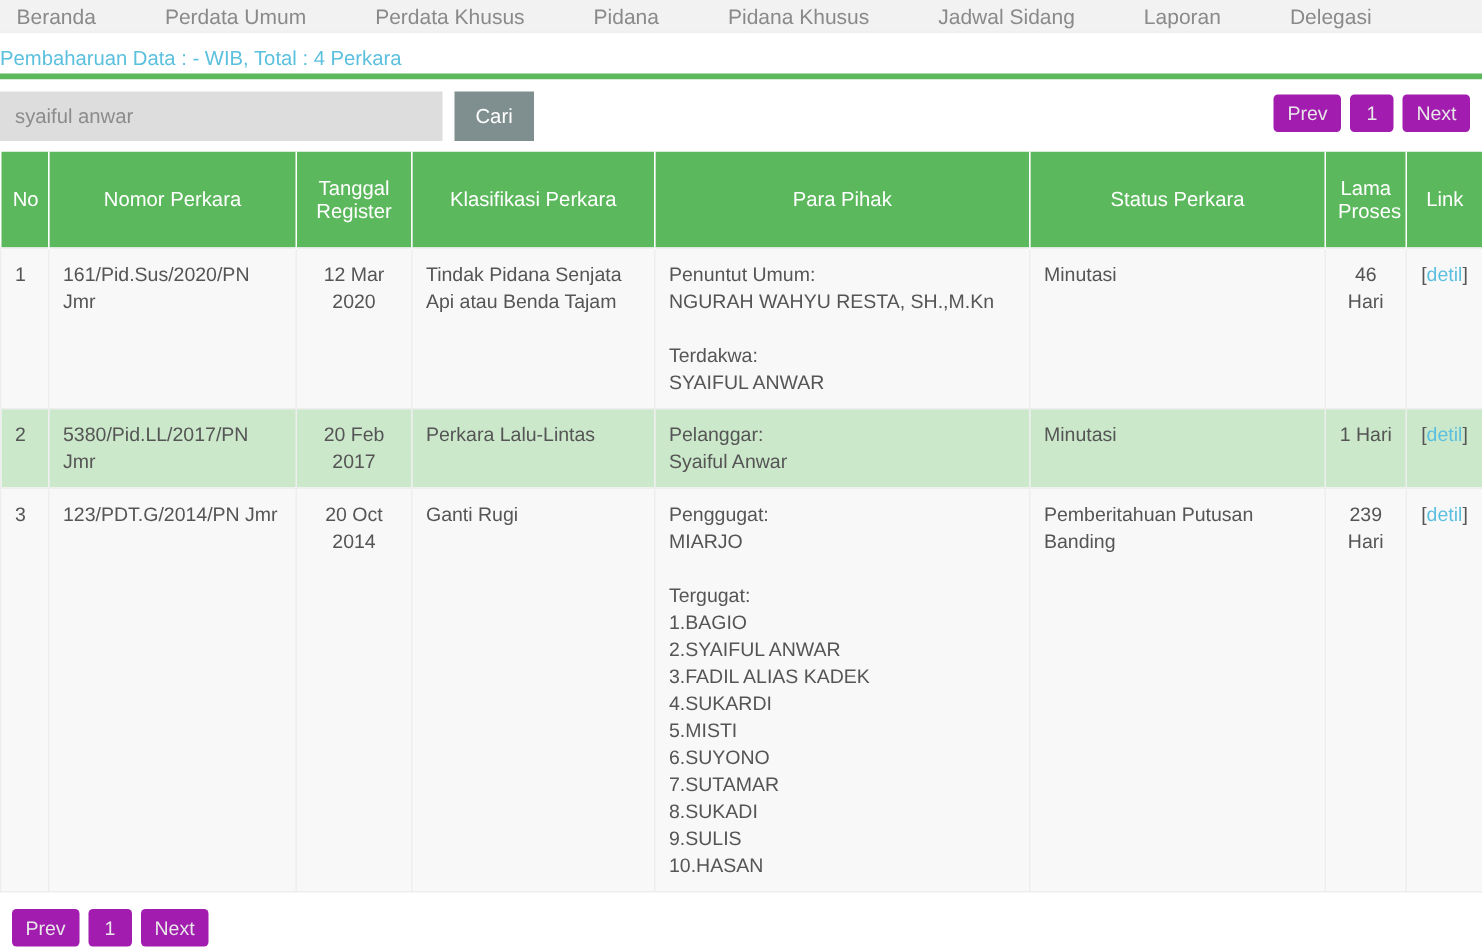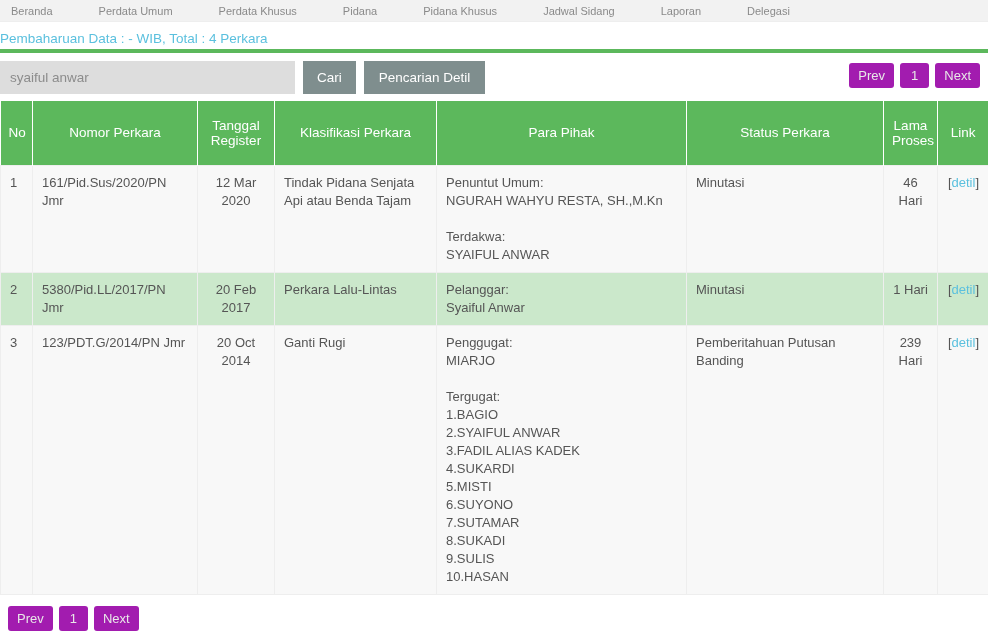--- a/index.html
+++ b/index.html
@@ -16,21 +16,21 @@
   
   .topnav {
     height: 22px;
     background: #f2f2f2;
     display: flex;
     align-items: center;
     padding: 0 0 0 8px;
     border-bottom: 1px solid #eeeeee;
   }
   .topnav-item {
-    font-size: 11px;
+    font-size: 14px;
     color: #8a8a8a;
     padding: 0 0 0 0;
     margin-right: 46px;
     white-space: nowrap;
     cursor: pointer;
     line-height: 22px;
   }
   .topnav-item:first-child { margin-left: 3px; }
 
   
@@ -152,21 +152,21 @@
   tr.row-normal td { background: #f8f8f8; }
   tr.row-hl td { background: #cbe8cb; border-color: #bcddbc; }
 
   td.c-no { text-align: left; width: 32px; }
   td.c-nomor { width: 165px; }
   td.c-tgl { width: 77px; text-align: center; }
   td.c-klas { width: 162px; }
   td.c-pihak { width: 250px; }
   td.c-status { width: 197px; }
   td.c-lama { width: 54px; text-align: center; }
-  td.c-link { width: 51px; text-align: right; border-right: 2px solid #5cb85c; word-break: break-all; }
+  td.c-link { width: 51px; text-align: center; border-right: 2px solid #5cb85c; word-break: break-all; }
 
   th.h-no { width: 32px; }
   th.h-nomor { width: 165px; }
   th.h-tgl { width: 77px; }
   th.h-klas { width: 162px; }
   th.h-pihak { width: 250px; }
   th.h-status { width: 197px; }
   th.h-lama { width: 54px; }
   th.h-link { width: 51px; }
   .party-gap { height: 18px; }
@@ -196,21 +196,20 @@
 </div>
 
 <div class="title-row">
   <a class="update-link">Pembaharuan Data : - WIB, Total : 4 Perkara</a>
 </div>
 <div class="green-rule"></div>
 
 <div class="searchbar">
   <input class="search-input" type="text" placeholder="syaiful anwar" style="">
   <button class="btn-gray">Cari</button>
-  <button class="btn-gray btn-detail">Pencarian Detil</button>
 
   <div class="pager">
     <button class="pg-btn">Prev</button>
     <button class="pg-btn num">1</button>
     <button class="pg-btn">Next</button>
   </div>
 </div>
 
 <table class="data">
   <thead>

